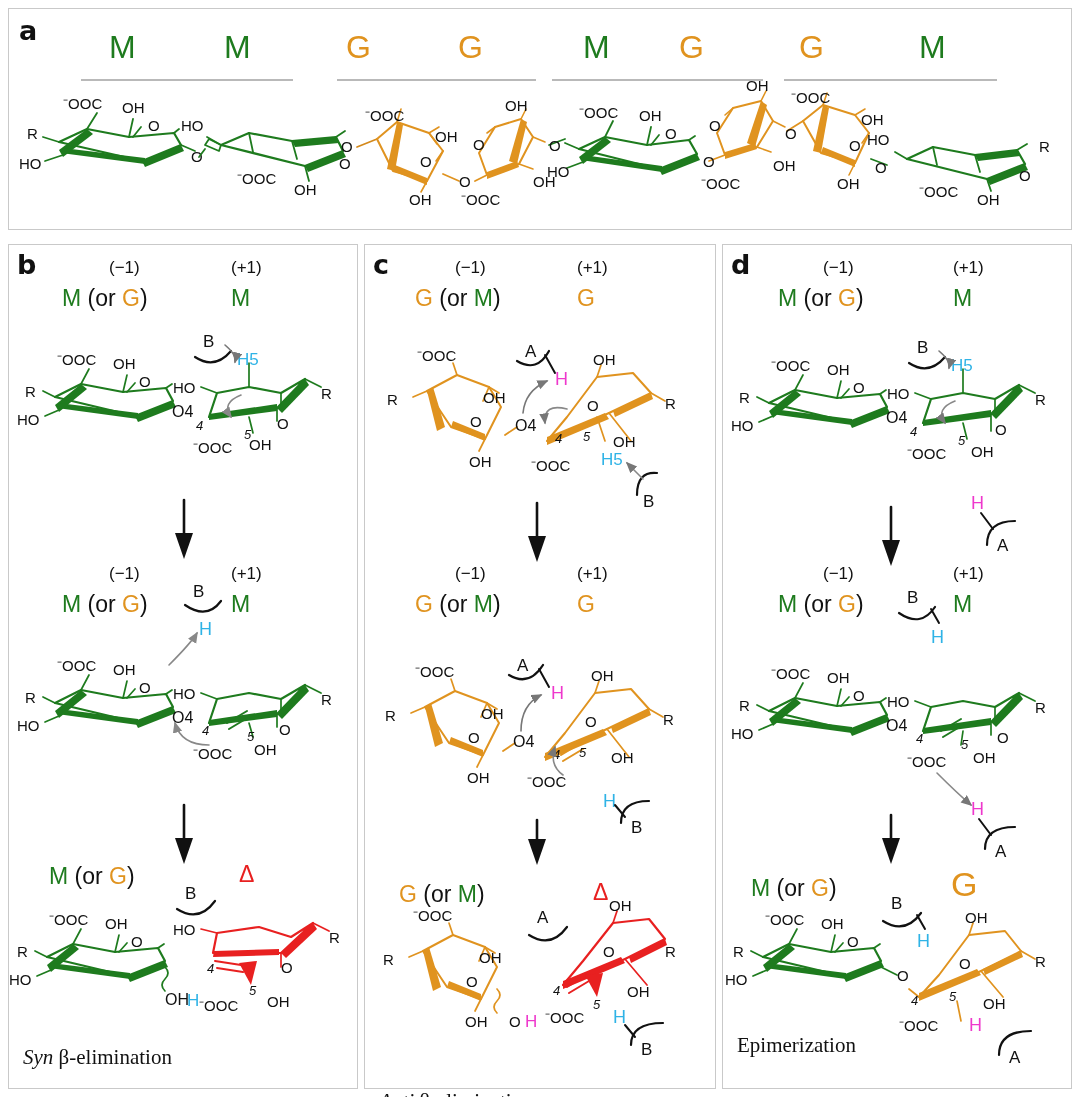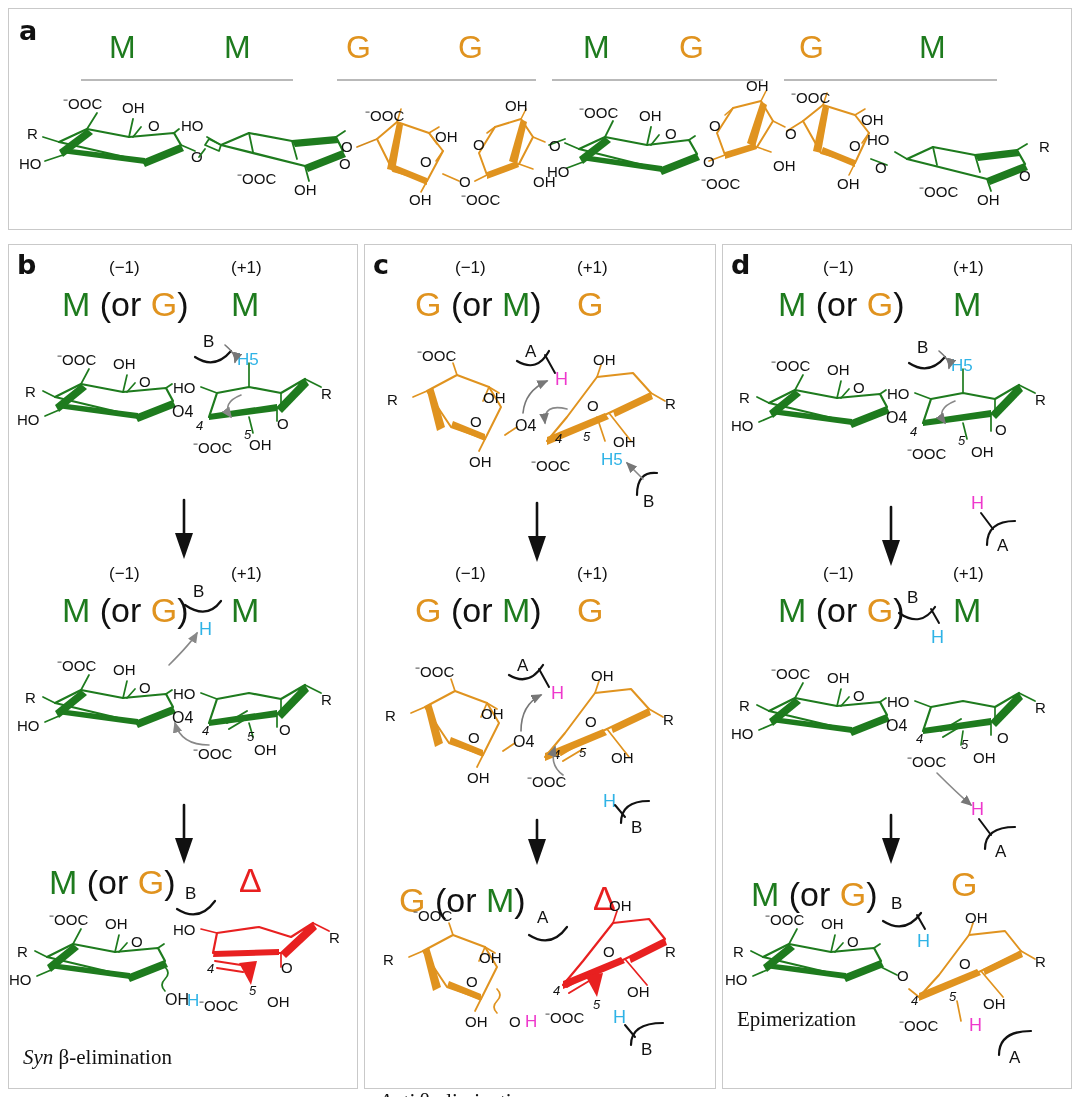--- a/index.html
+++ b/index.html
@@ -13,21 +13,21 @@
   #panel-c{left:364px;top:244px;width:352px;height:845px;}
   #panel-d{left:722px;top:244px;width:350px;height:845px;}
 
   .panel-letter{position:absolute;font-weight:bold;font-size:27px;color:#111;
      font-family:"DejaVu Sans",sans-serif;line-height:1;}
 
   .svgwrap{position:absolute;left:0;top:0;}
 
   .lbl{position:absolute;white-space:nowrap;line-height:1;}
   .lbl-site{font-size:17px;color:#111;}
-  .lbl-res{font-size:34px;color:#111;}
+  .lbl-res{font-size:23px;color:#111;}
   .green{color:#1e7b1e;}
   .orange{color:#e0931f;}
   .red{color:#e82020;}
   .caption{position:absolute;font-size:21px;color:#111;left:14px;font-family:Liberation Serif, serif;}
   .caption i{font-style:italic;}
   .sep{position:absolute;height:2px;background:#b9b9b9;}
 </style>
 </head>
 <body>
 
@@ -649,21 +649,21 @@
     <div class="lbl lbl-res" style="left:55px;top:348px;">
       <span class="green">M</span><span> (or </span><span class="orange">G</span><span>)</span>
     </div>
     <div class="lbl lbl-res green" style="left:230px;top:348px;">M</div>
 
     <div class="lbl lbl-res" style="left:28px;top:632px;">
       <span class="green">M</span><span> (or </span><span class="orange">G</span><span>)</span>
     </div>
     <div class="lbl lbl-res orange" style="left:228px;top:622px;font-size:34px;">G</div>
 
-    <div class="caption" style="top:762px;">
+    <div class="caption" style="top:788px;">
       <i></i><span>Epimerization</span>
     </div>
 
     <svg class="svgwrap" width="350" height="845" viewBox="0 0 350 845">
       <defs>
         <marker id="dk-arrow" markerWidth="8" markerHeight="8" refX="6" refY="3" orient="auto">
           <path d="M0,0 L7,3 L0,6 z" fill="#777"></path>
         </marker>
       </defs>
       <g fill="none" stroke-linecap="round" stroke-linejoin="round">

